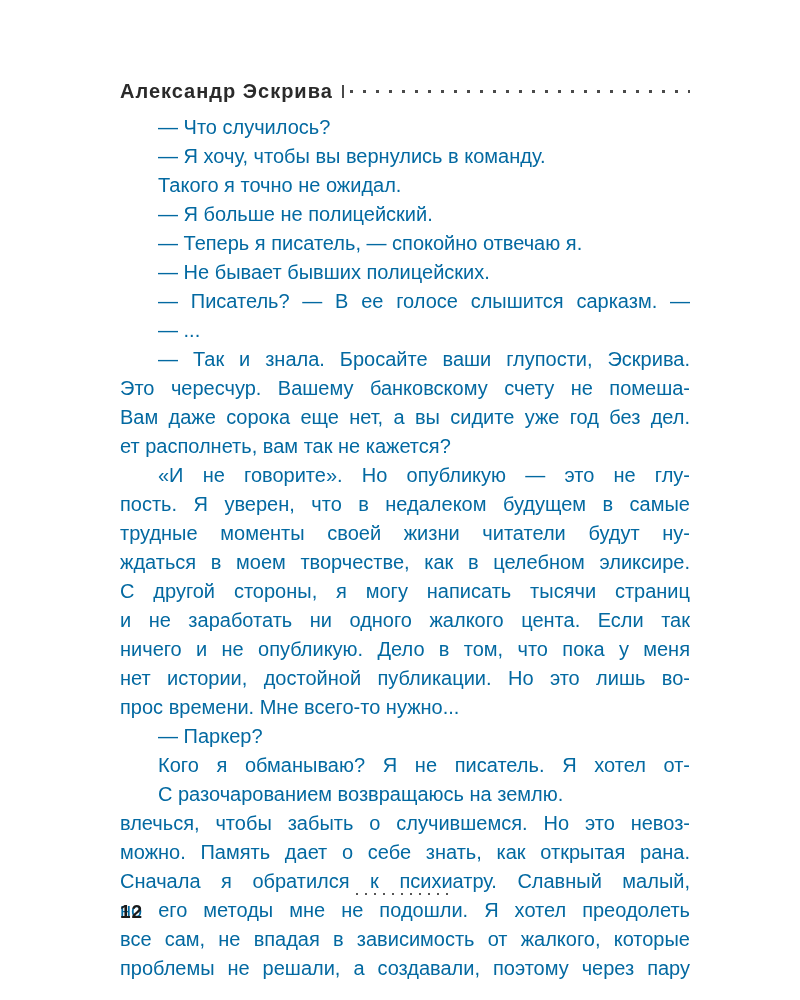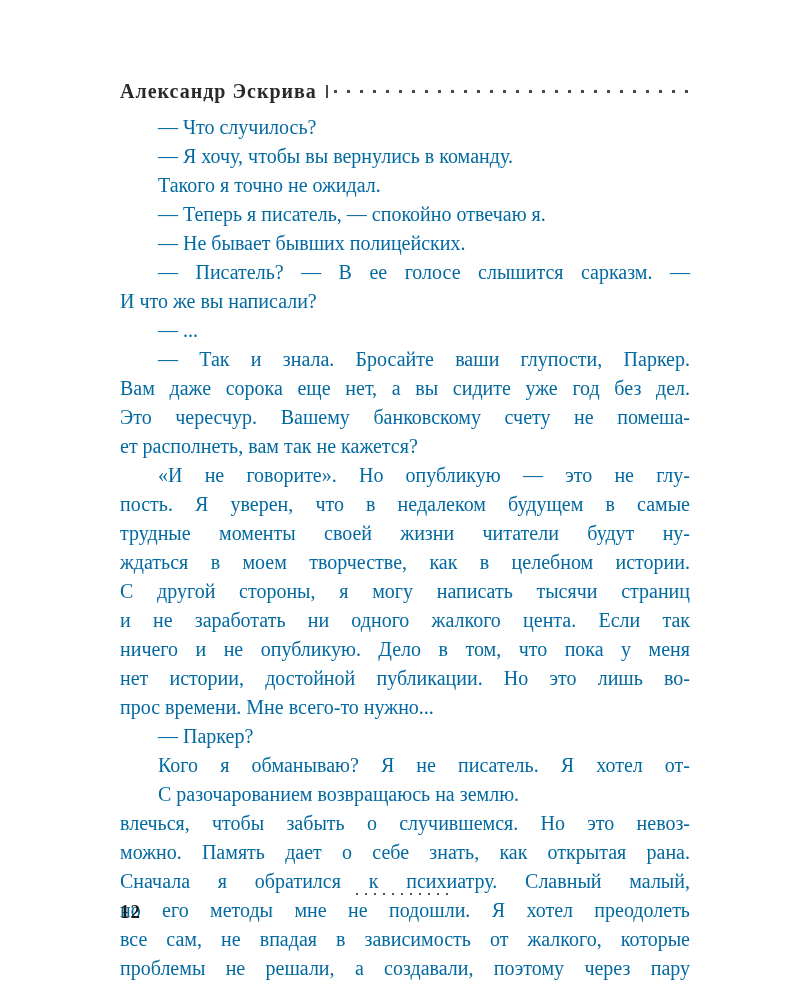--- a/index.html
+++ b/index.html
@@ -6,21 +6,21 @@
     margin: 0;
     padding: 0;
     background: #ffffff;
   }
   .page {
     position: relative;
     width: 800px;
     height: 1000px;
     background: #ffffff;
     overflow: hidden;
-    font-family: Liberation Serif, serif;
+    font-family: Liberation Sans, sans-serif;
     color: #161616;
   }
   
   .page-header {
     position: absolute;
     left: 120px;
     right: 110px;
     top: 80px;
     display: flex;
     align-items: center;
@@ -93,33 +93,33 @@
   <header class="page-header">
     <span class="author">Александр Эскрива</span>
     <span class="header-tick"></span>
     <span class="header-rule"></span>
   </header>
 
   <main class="page-body" id="lines">
       <div class="line indent">— Что случилось?</div>
       <div class="line indent">— Я хочу, чтобы вы вернулись в команду.</div>
       <div class="line indent">Такого я точно не ожидал.</div>
+      <div class="line indent">— Я больше не полицейский.</div>
       <div class="line indent">— Теперь я писатель, — спокойно отвечаю я.</div>
       <div class="line indent">— Не бывает бывших полицейских.</div>
       <div class="line indent fill">— Писатель? — В ее голосе слышится сарказм. —</div>
-      <div class="line">И что же вы написали?</div>
       <div class="line indent">— ...</div>
-      <div class="line indent fill">— Так и знала. Бросайте ваши глупости, Паркер.</div>
+      <div class="line indent fill">— Так и знала. Бросайте ваши глупости, Эскрива.</div>
+      <div class="line fill">Это чересчур. Вашему банковскому счету не помеша-</div>
       <div class="line fill">Вам даже сорока еще нет, а вы сидите уже год без дел.</div>
-      <div class="line fill">Это чересчур. Вашему банковскому счету не помеша-</div>
       <div class="line">ет располнеть, вам так не кажется?</div>
       <div class="line indent fill">«И не говорите». Но опубликую — это не глу-</div>
       <div class="line fill">пость. Я уверен, что в недалеком будущем в самые</div>
       <div class="line fill">трудные моменты своей жизни читатели будут ну-</div>
-      <div class="line fill">ждаться в моем творчестве, как в целебном истории.</div>
+      <div class="line fill">ждаться в моем творчестве, как в целебном эликсире.</div>
       <div class="line fill">С другой стороны, я могу написать тысячи страниц</div>
       <div class="line fill">и не заработать ни одного жалкого цента. Если так</div>
       <div class="line fill">ничего и не опубликую. Дело в том, что пока у меня</div>
       <div class="line fill">нет истории, достойной публикации. Но это лишь во-</div>
       <div class="line">прос времени. Мне всего-то нужно...</div>
       <div class="line indent">— Паркер?</div>
       <div class="line indent fill">Кого я обманываю? Я не писатель. Я хотел от-</div>
       <div class="line indent">С разочарованием возвращаюсь на землю.</div>
       <div class="line fill">влечься, чтобы забыть о случившемся. Но это невоз-</div>
       <div class="line fill">можно. Память дает о себе знать, как открытая рана.</div>

